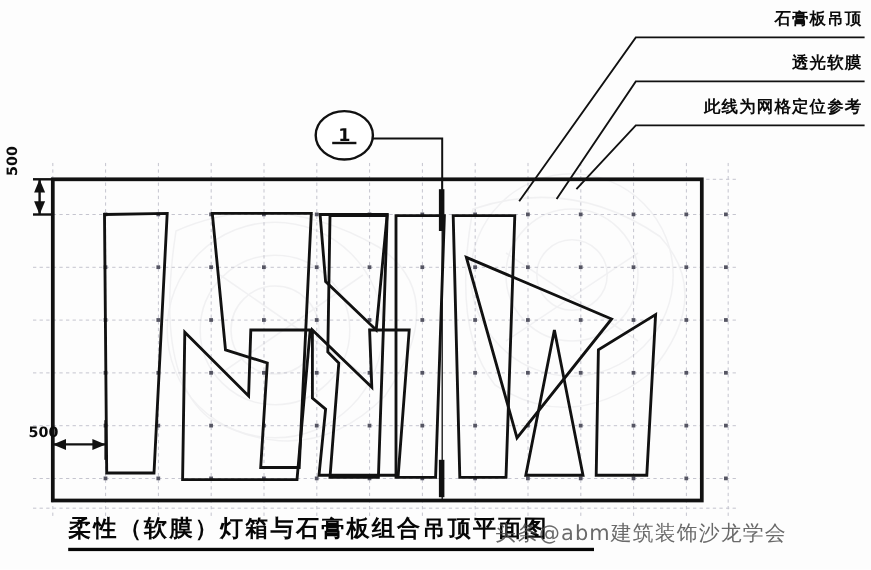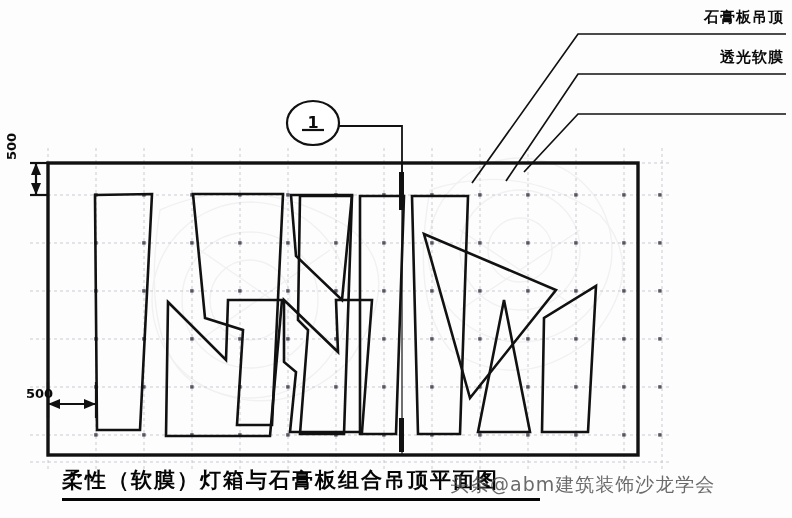--- a/index.html
+++ b/index.html
@@ -311,20 +311,21 @@
       <line x1="48" y1="382" x2="48" y2="418"></line>
       <line x1="96" y1="382" x2="96" y2="418"></line>
       <line x1="48" y1="404" x2="96" y2="404"></line>
       <polygon points="48,404 60,399 60,409" fill="#111111" stroke="none"></polygon>
       <polygon points="96,404 84,399 84,409" fill="#111111" stroke="none"></polygon>
     </g>
   </svg>
 
   <div class="anno-label" id="anno-0">石膏板吊顶</div>
   <div class="anno-label" id="anno-1">透光软膜</div>
+  <div class="anno-label" id="anno-2">此线为网格定位参考</div>
 
   <div class="dim-label" id="dim-top">500</div>
   <div class="dim-label" id="dim-bottom">500</div>
 
   <div id="callout-number">1</div>
 
   <div id="title-block">
     <div id="title-text">柔性（软膜）灯箱与石膏板组合吊顶平面图</div>
     <div id="title-underline"></div>
     <div id="watermark-text">头条@abm建筑装饰沙龙学会</div>

